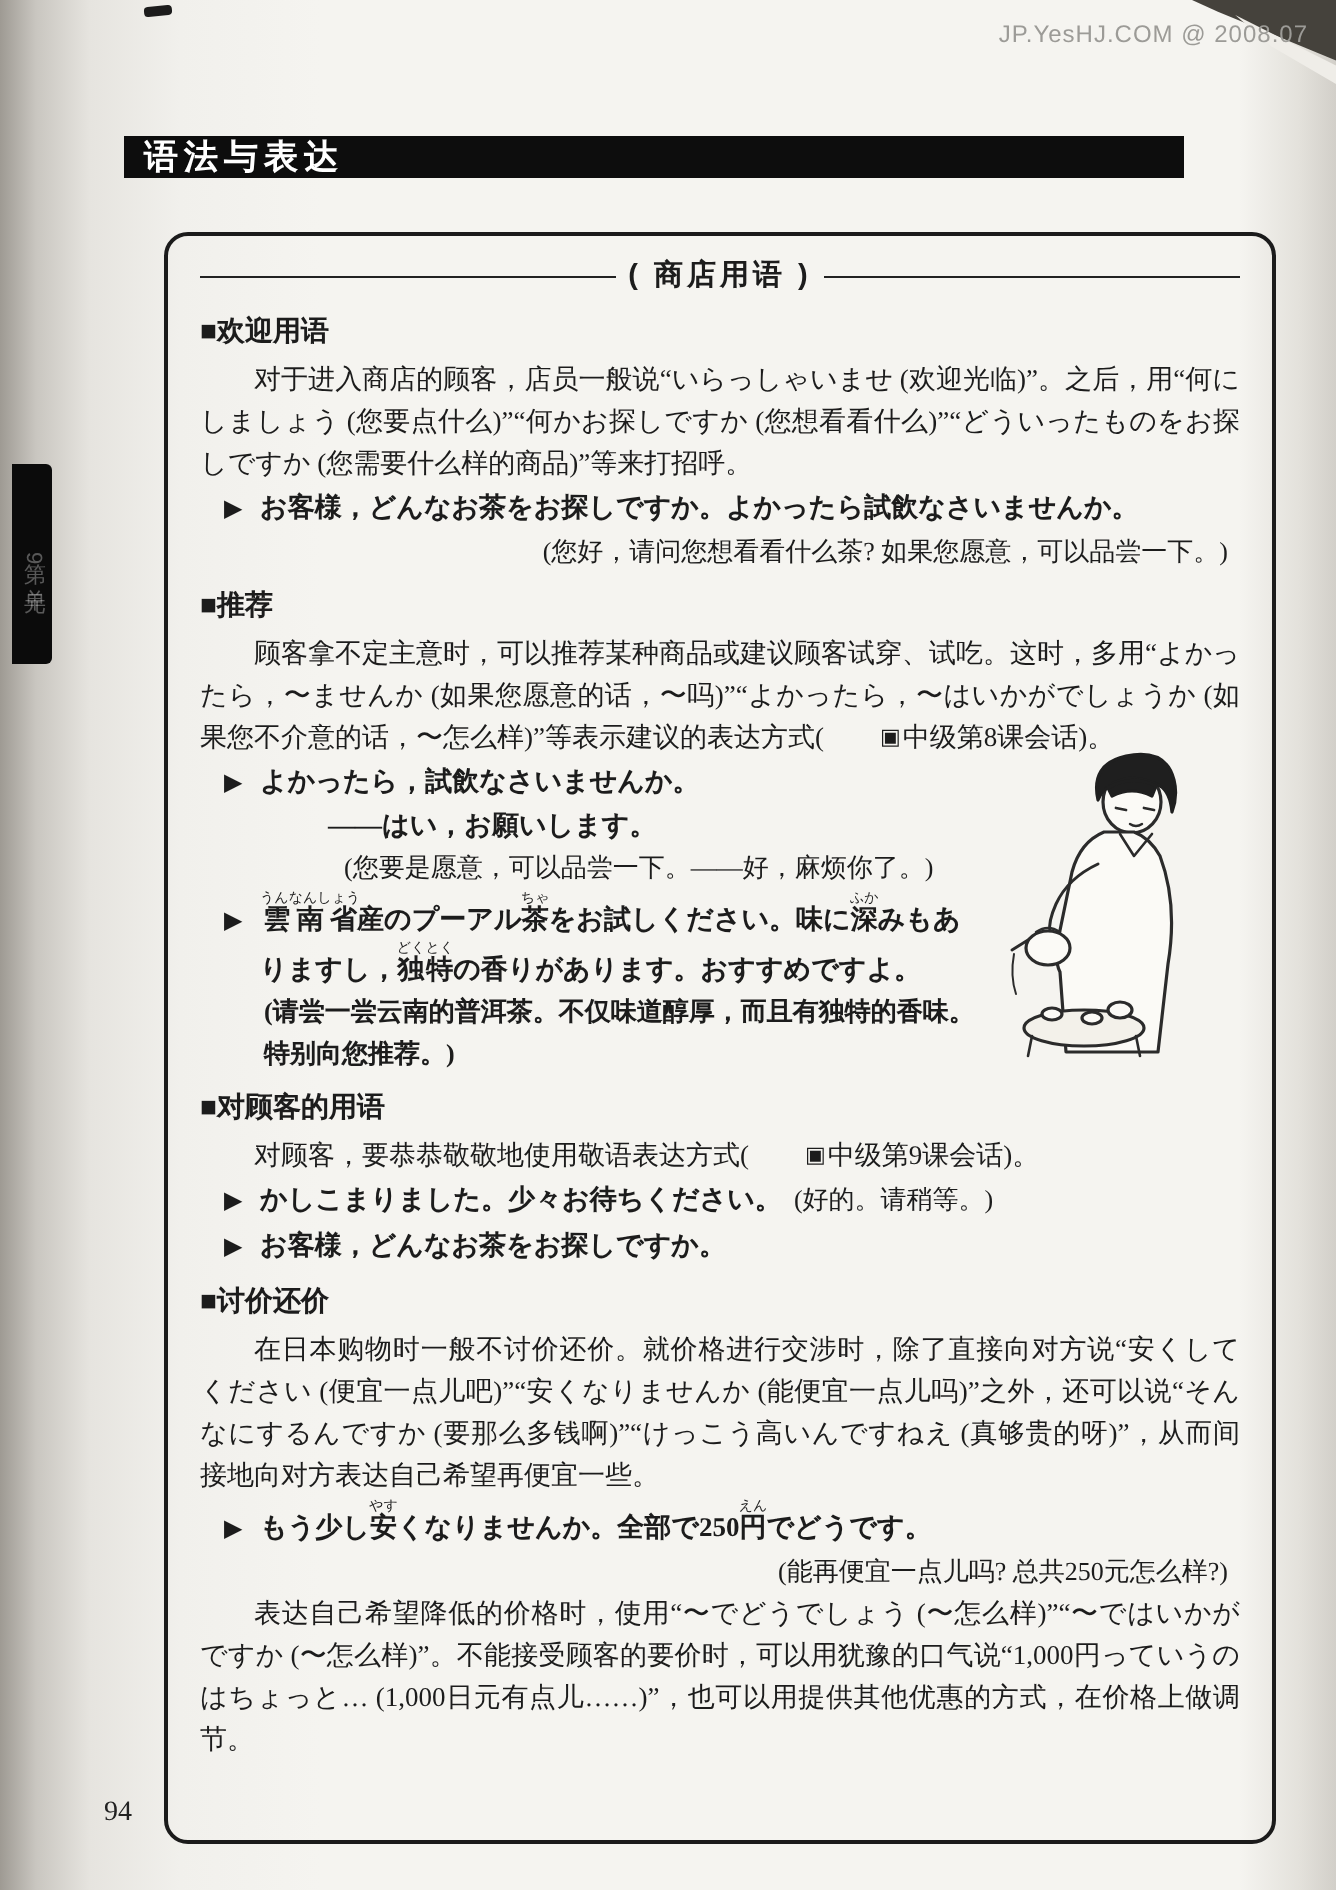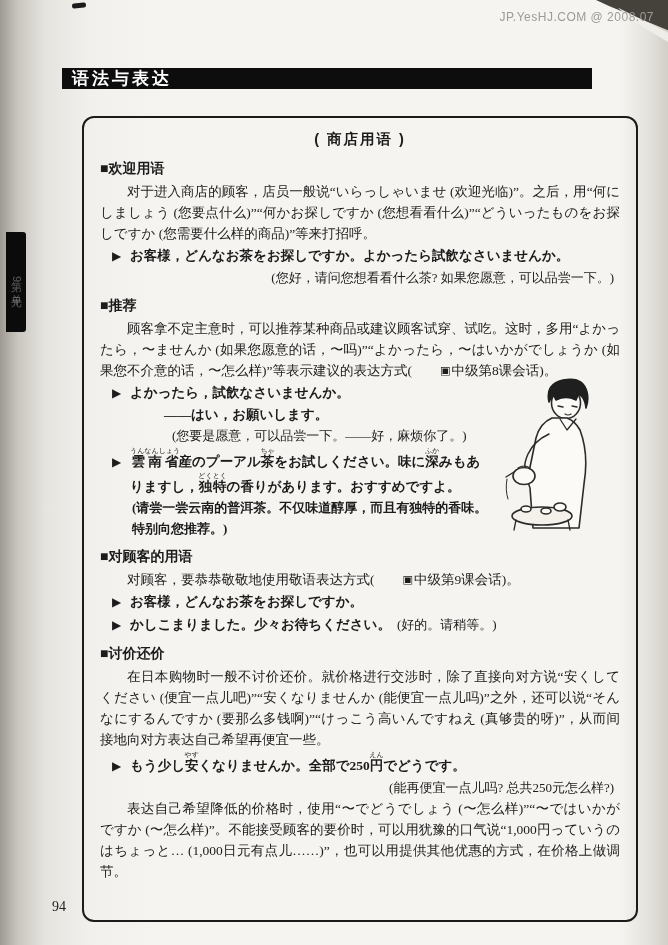--- a/index.html
+++ b/index.html
@@ -47,21 +47,21 @@
   .side-tab .vtext{
     writing-mode:vertical-rl; color:rgba(255,255,255,.32);
     font-family:"Liberation Sans",sans-serif; font-size:11px; letter-spacing:3px;
   }
   .content-box{
     position:absolute; left:82px; top:116px; width:556px; height:806px;
     border:2px solid #1b1b1b; border-radius:12px; box-sizing:border-box;
     padding:8px 16px 6px; overflow:hidden;
     font-size:13.5px; line-height:21px;
   }
-  .box-title-row{display:flex; align-items:center; margin:2px 0 0;flex-direction:column;}
+  .box-title-row{display:flex; align-items:center; margin:2px 0 0;}
   .box-title-row .line{flex:1; border-top:1.5px solid #222; height:0;}
   .box-title{
     font-family:"Liberation Sans",sans-serif; font-weight:bold;
     font-size:14.5px; padding:0 6px; letter-spacing:2px; white-space:nowrap;
   }
   .sec-heading{
     font-family:Liberation Serif, serif; font-weight:bold;
     font-size:14px; margin:7px 0 2px;
   }
   .para{margin:0; text-indent:2em; text-align:justify;}
@@ -150,22 +150,22 @@
         <p class="reply">——はい，お願いします。</p>
         <p class="trans">(您要是愿意，可以品尝一下。——好，麻烦你了。)</p>
         <p class="bullet"><span class="arrow">▶</span><span class="jp"><ruby>雲南省<rt>うんなんしょう</rt></ruby>産のプーアル<ruby>茶<rt>ちゃ</rt></ruby>をお試しください。味に<ruby>深<rt>ふか</rt></ruby>みもありますし，<ruby>独特<rt>どくとく</rt></ruby>の香りがあります。おすすめですよ。</span></p>
         <p class="trans under-bullet">(请尝一尝云南的普洱茶。不仅味道醇厚，而且有独特的香味。特别向您推荐。)</p>
       </div>
     </div>
 
     <div>
       <div class="sec-heading">■对顾客的用语</div>
       <p class="para"><span>对顾客，要恭恭敬敬地使用敬语表达方式(</span><span class="book-icon">▣</span><span>中级第9课会话)。</span></p>
+      <p class="bullet"><span class="arrow">▶</span><span class="jp">かしこまりました。少々お待ちください。</span><span class="cn-inline">(好的。请稍等。)</span></p>
       <p class="bullet"><span class="arrow">▶</span><span class="jp">お客様，どんなお茶をお探しですか。</span></p>
-      <p class="bullet"><span class="arrow">▶</span><span class="jp">かしこまりました。少々お待ちください。</span><span class="cn-inline">(好的。请稍等。)</span></p>
     </div>
 
     <div>
       <div class="sec-heading">■讨价还价</div>
       <p class="para">在日本购物时一般不讨价还价。就价格进行交涉时，除了直接向对方说“安くしてください (便宜一点儿吧)”“安くなりませんか (能便宜一点儿吗)”之外，还可以说“そんなにするんですか (要那么多钱啊)”“けっこう高いんですねえ (真够贵的呀)”，从而间接地向对方表达自己希望再便宜一些。</p>
       <p class="bullet"><span class="arrow">▶</span><span class="jp">もう少し<ruby>安<rt>やす</rt></ruby>くなりませんか。全部で250<ruby>円<rt>えん</rt></ruby>でどうです。</span></p>
       <p class="trans right">(能再便宜一点儿吗? 总共250元怎么样?)</p>
       <p class="para">表达自己希望降低的价格时，使用“〜でどうでしょう (〜怎么样)”“〜ではいかがですか (〜怎么样)”。不能接受顾客的要价时，可以用犹豫的口气说“1,000円っていうのはちょっと… (1,000日元有点儿……)”，也可以用提供其他优惠的方式，在价格上做调节。</p>
     </div>
 

